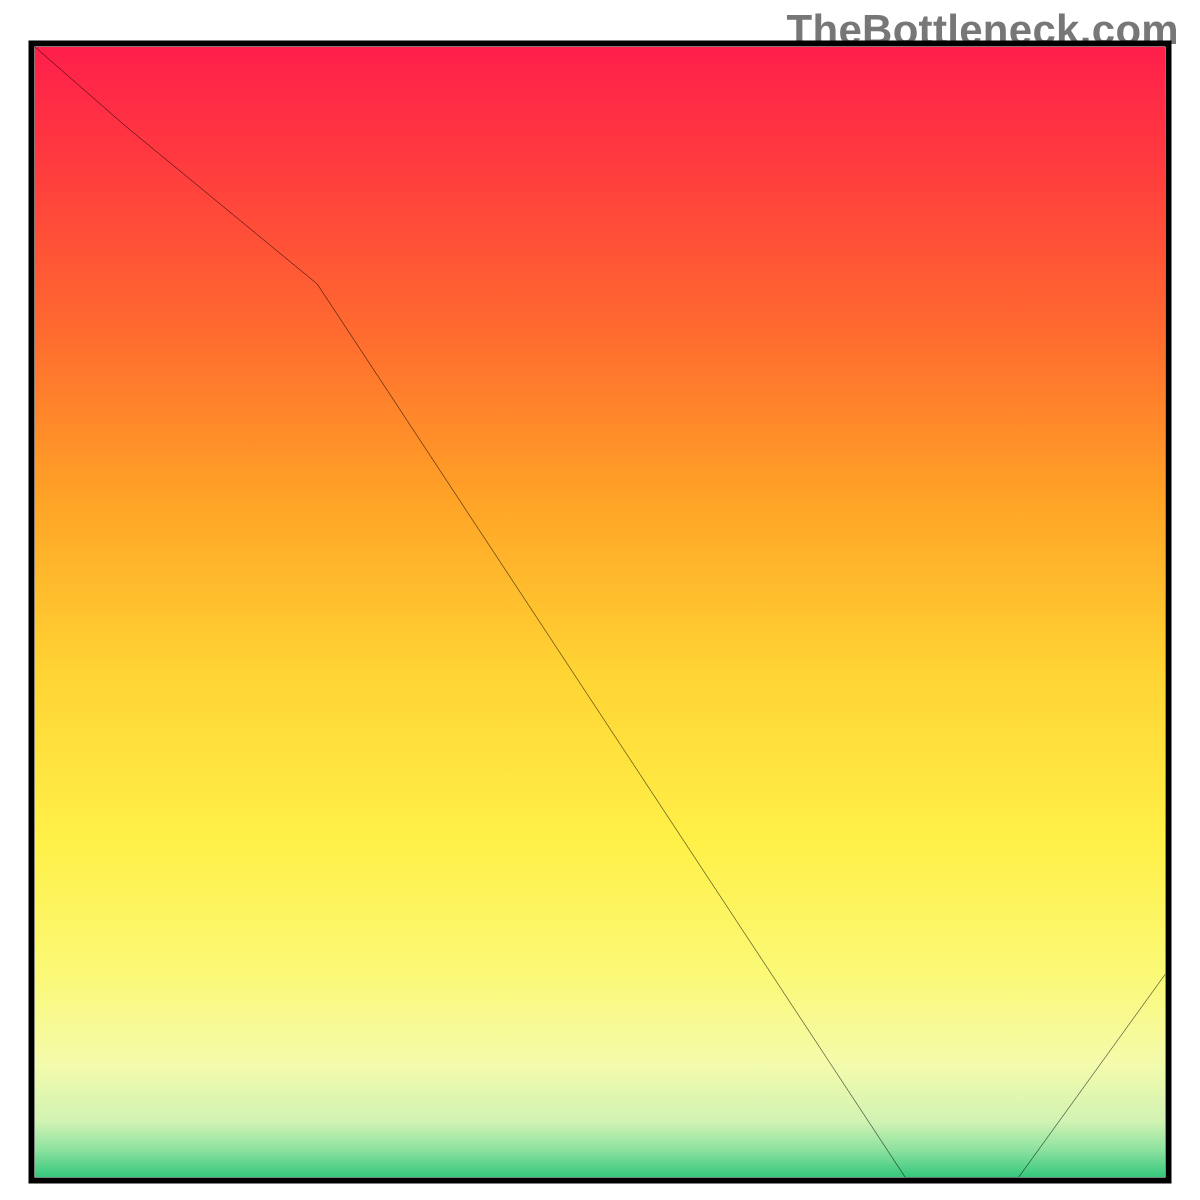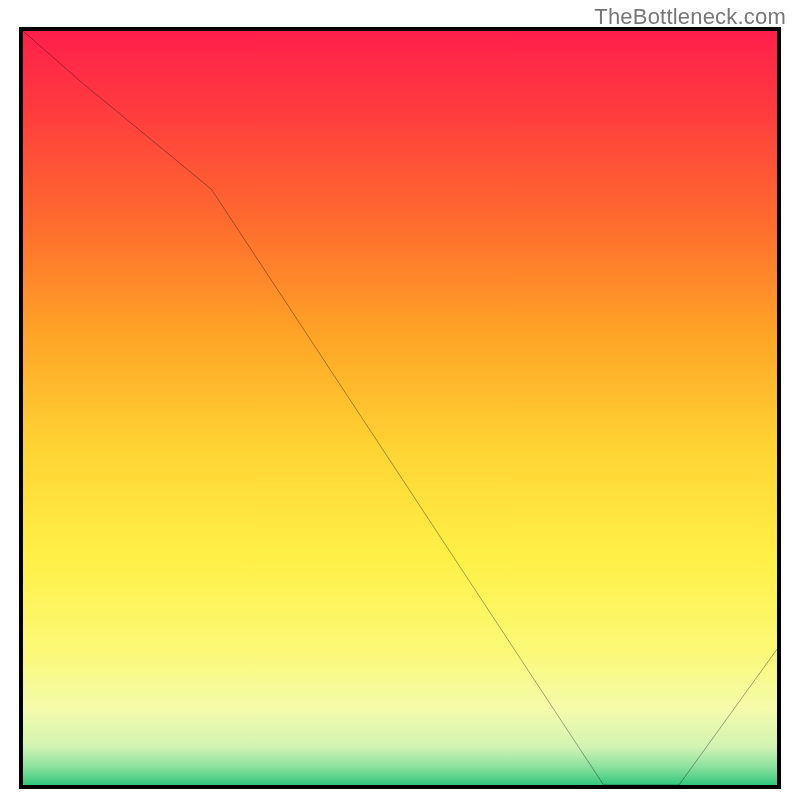--- a/index.html
+++ b/index.html
@@ -8,22 +8,22 @@
     height: 800px;
     background: #ffffff;
     font-family: Arial, Helvetica, sans-serif;
     position: relative;
     overflow: hidden;
   }
   .watermark {
     position: absolute;
     top: 4px;
     right: 14px;
-    font-size: 22px;
-    font-weight: 400;
+    font-size: 28px;
+    font-weight: 700;
     color: #777;
     letter-spacing: 0.2px;
   }
   .plot-frame {
     position: absolute;
     left: 19px;
     top: 27px;
     width: 762px;
     height: 762px;
     border: 4px solid #000;

